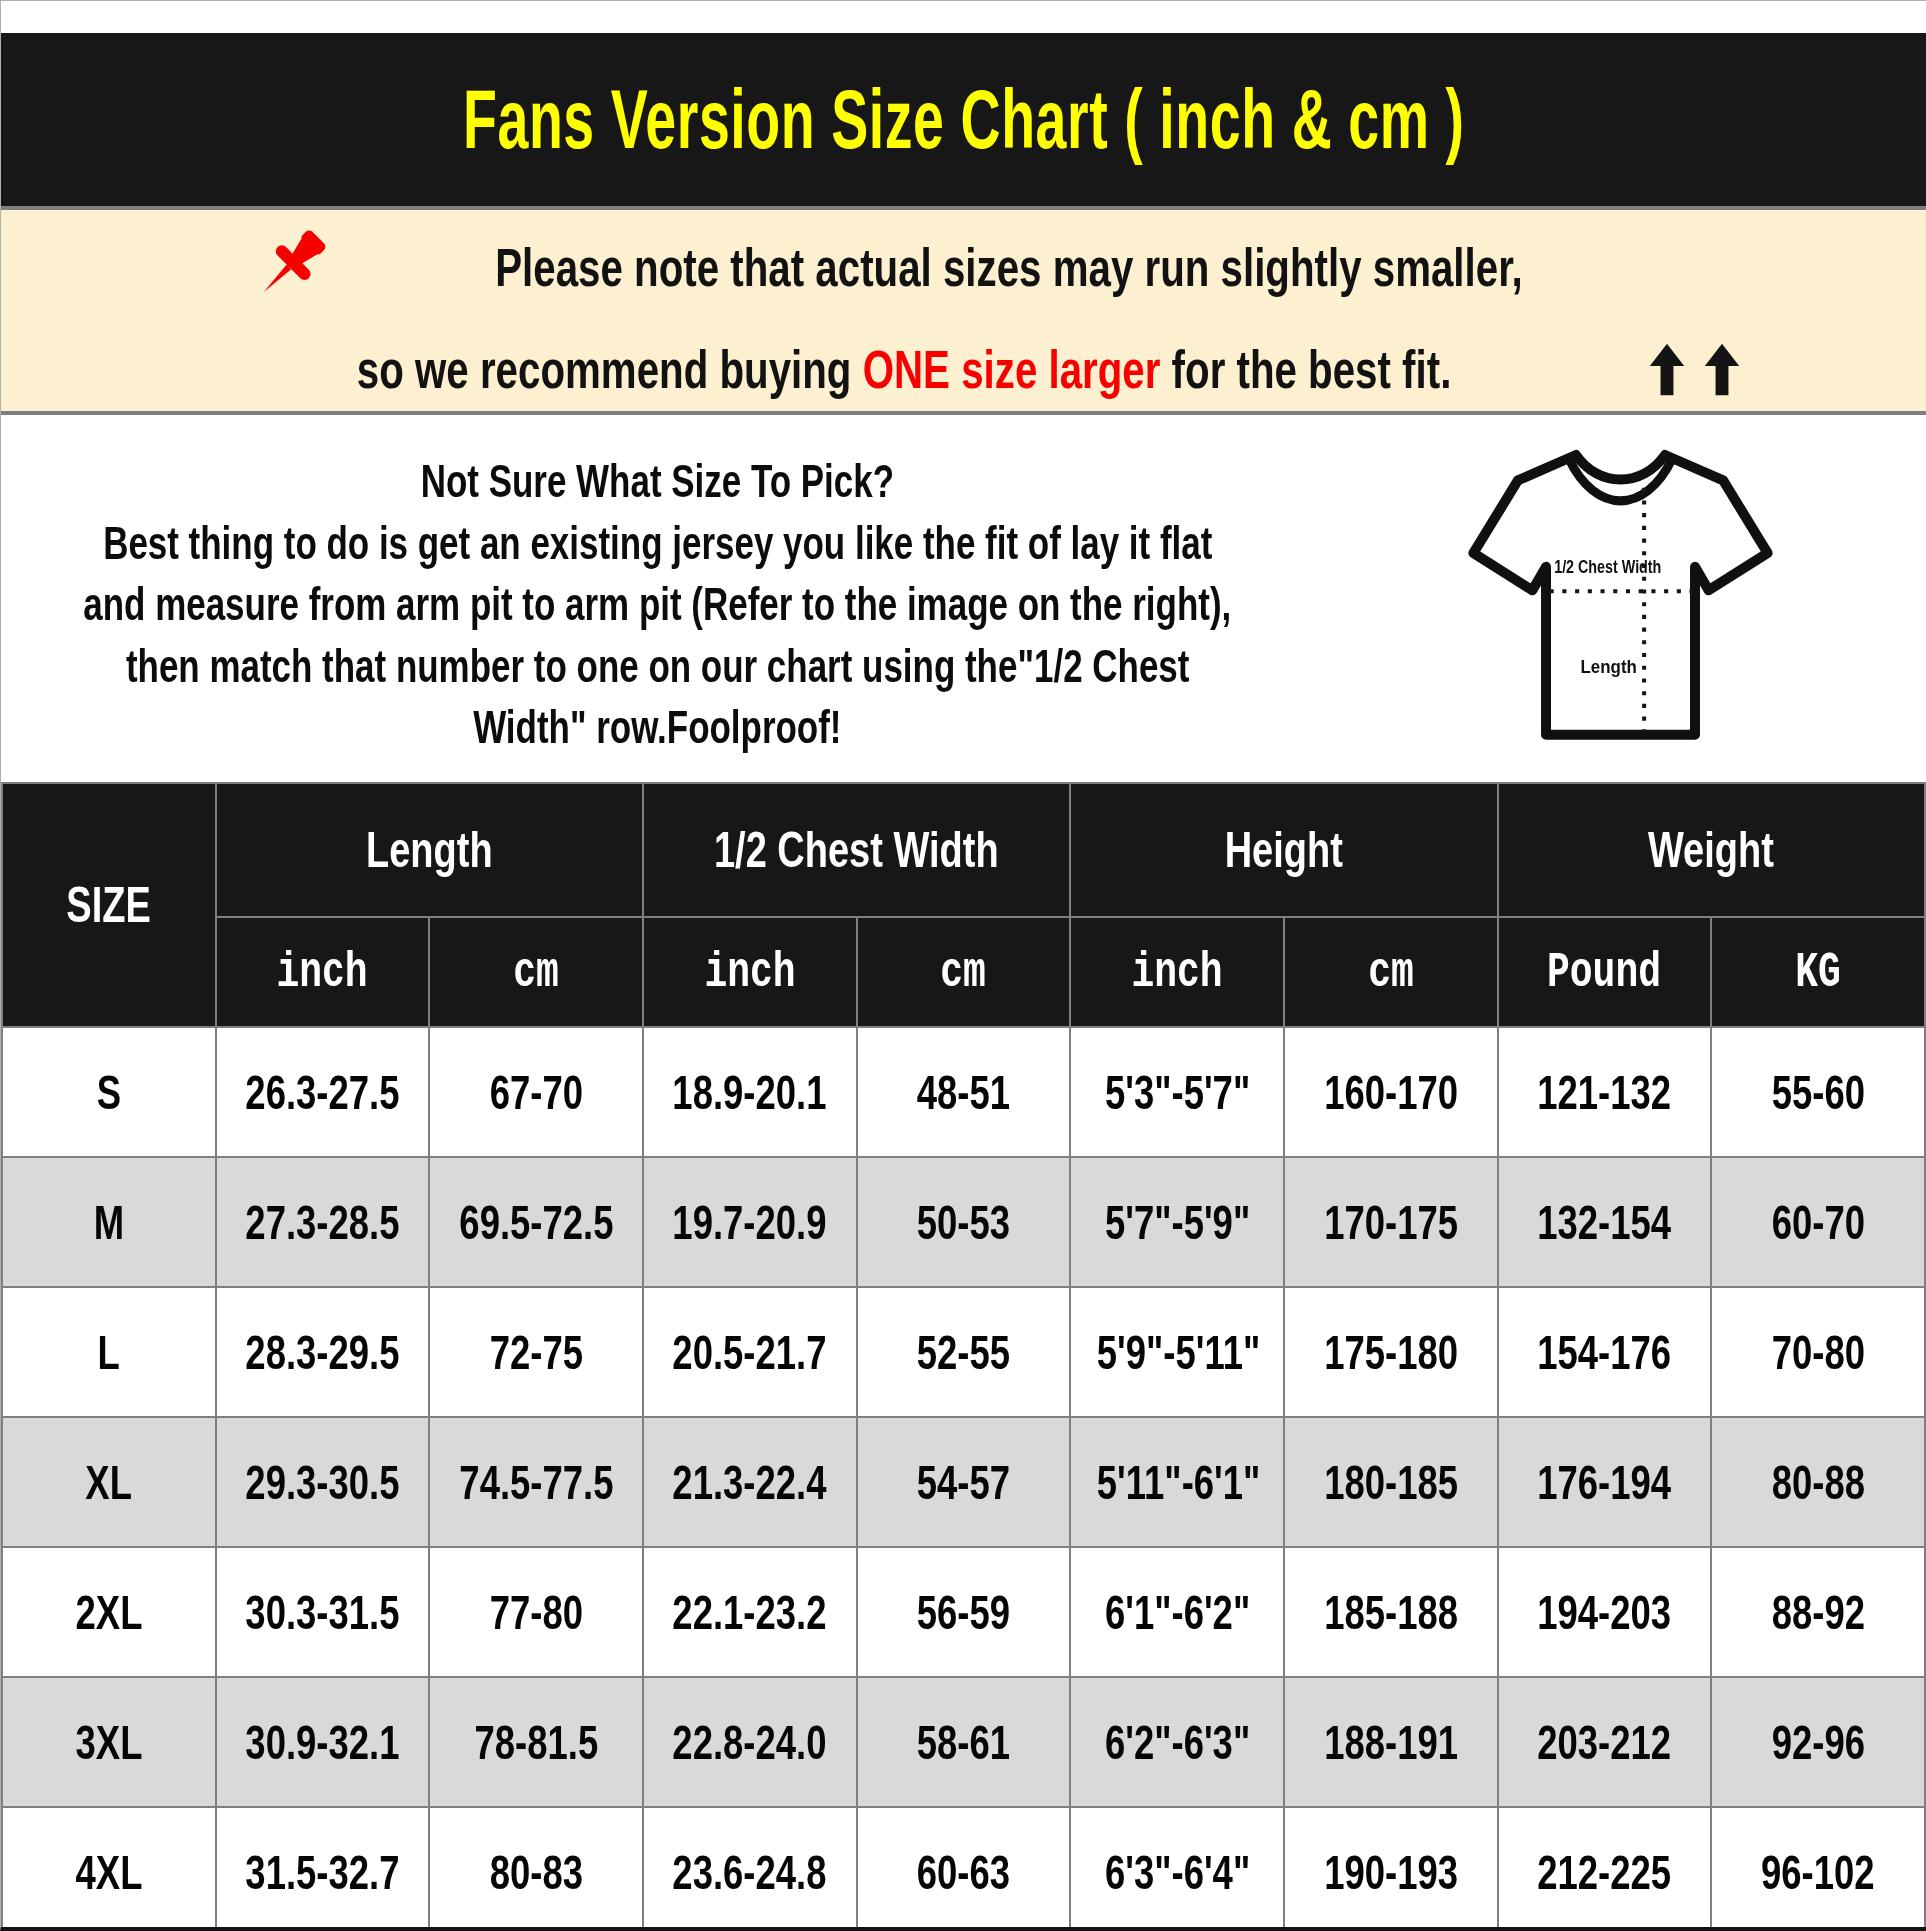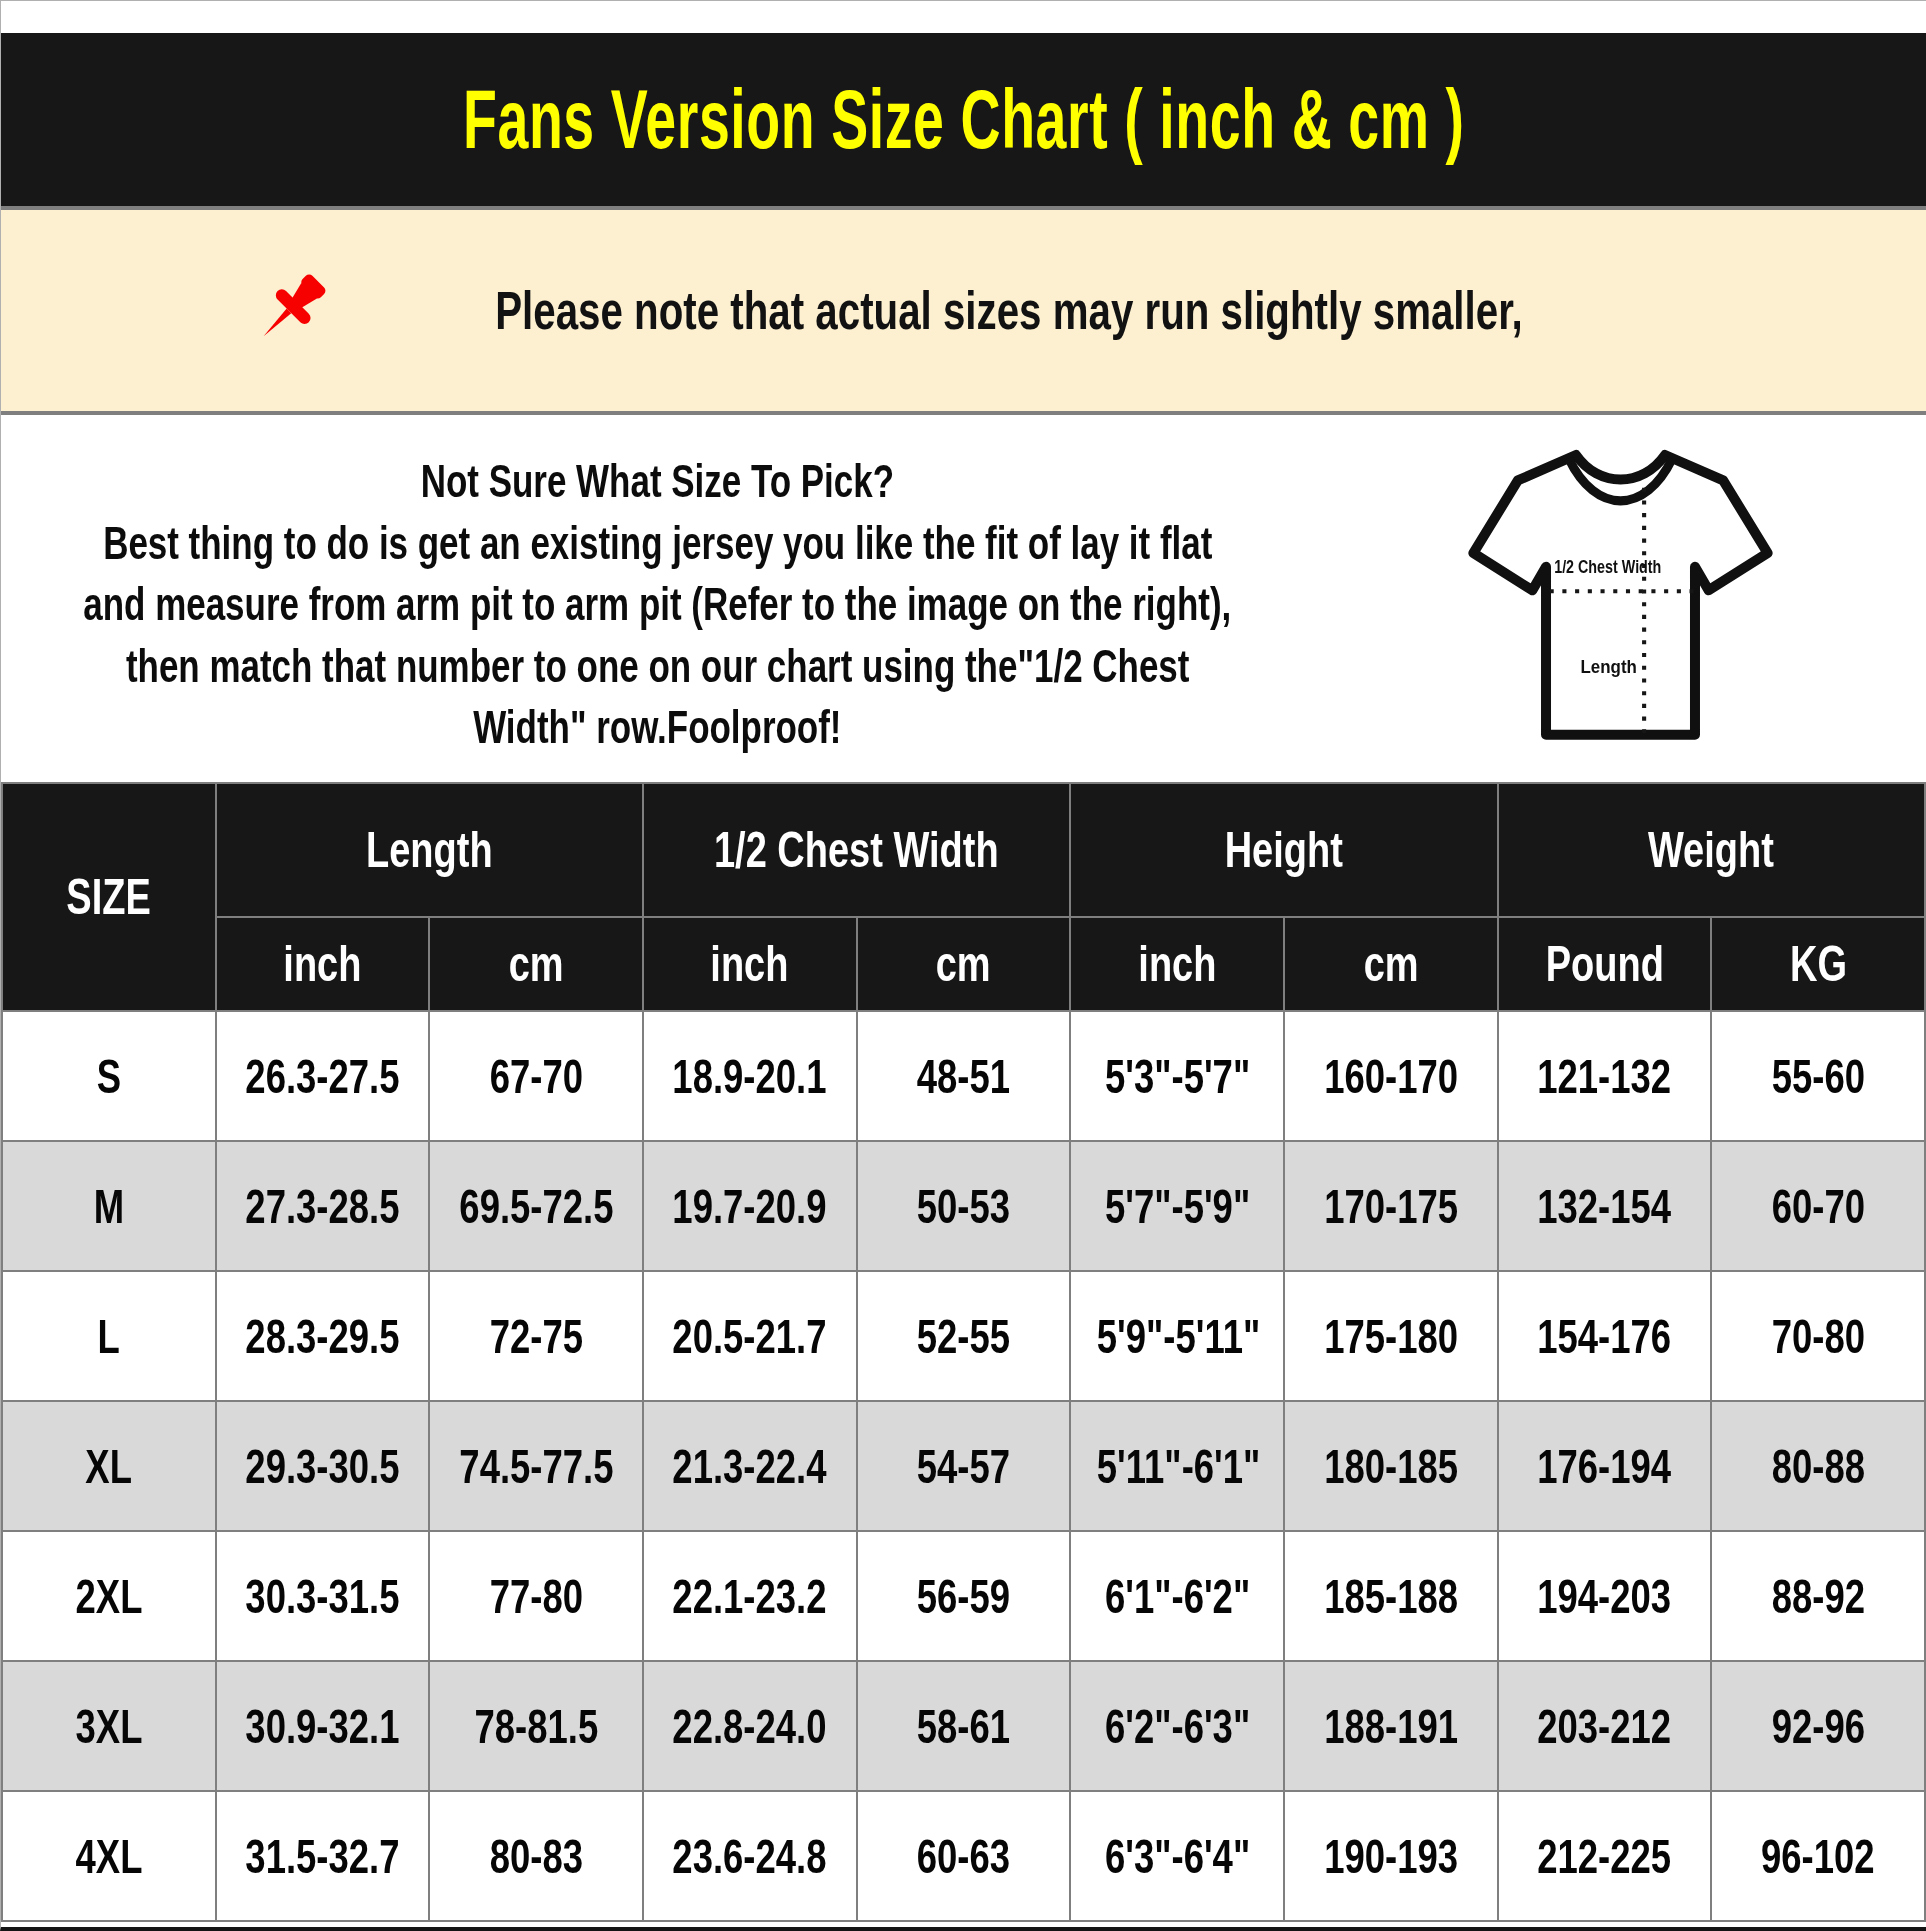--- a/index.html
+++ b/index.html
@@ -36,21 +36,21 @@
   }
   .tshirt-fig{flex:1 1 auto;display:flex;align-items:center;justify-content:center;margin:0;}
   .tee{width:309px;height:327px;}
   .tee text{fill:#101010;font-weight:bold;font-family:"Liberation Sans",sans-serif;}
 
   
   table.size{width:100%;border-collapse:collapse;table-layout:fixed;}
   .size th,.size td{border:2.8px solid #7f7f7f;text-align:center;vertical-align:middle;padding:0;}
   .size thead th{background:#171717;color:#ffffff;font-size:50px;}
   .size thead tr.group-row{height:134px;}
-  .size thead tr.sub-row{height:94px;}
+  .size thead tr.sub-row{height:110px;font-family:Liberation Mono, monospace;}
   .size tbody tr{height:130px;}
   .size tbody td{background:#ffffff;color:#060606;font-size:48px;}
   .size tbody tr.alt td{background:#d9d9d9;}
 </style>
 </head>
 <body>
 
 <div class="page">
 
   <header class="title-bar">
@@ -61,20 +61,29 @@
     <div class="note-line">
       <svg class="pin" viewBox="0 0 100 100" aria-hidden="true">
         <g fill="#f60000" transform="rotate(45 50 52)">
           <rect x="36" y="4" width="28" height="15" rx="5"></rect>
           <path d="M38 18 L62 18 L57 38 L43 38 Z"></path>
           <rect x="26" y="36" width="48" height="13" rx="6.5"></rect>
           <path d="M46.5 49 L53.5 49 L50 88 Z"></path>
         </g>
       </svg>
       <span class="cond">Please note that actual sizes may run slightly smaller,</span>
+    </div>
+    <div class="note-line">
+      <span class="cond"><span>so we recommend buying </span><span class="red">ONE size larger</span><span> for the best fit.</span></span>
+      <svg class="arrows" viewBox="0 0 106 64" aria-hidden="true">
+        <g fill="#141414">
+          <path d="M21 2 L41 28 L28.5 28 L28.5 62 L13.5 62 L13.5 28 L1 28 Z"></path>
+          <path d="M85 2 L105 28 L92.5 28 L92.5 62 L77.5 62 L77.5 28 L65 28 Z"></path>
+        </g>
+      </svg>
     </div>
   </div>
 
   <section class="mid">
     <div class="instructions">
       <div class="cond">Not Sure What Size To Pick?</div>
       <div class="cond">Best thing to do is get an existing jersey you like the fit of lay it flat</div>
       <div class="cond">and measure from arm pit to arm pit (Refer to the image on the right),</div>
       <div class="cond">then match that number to one on our chart using the"1/2 Chest</div>
       <div class="cond">Width" row.Foolproof!</div>

